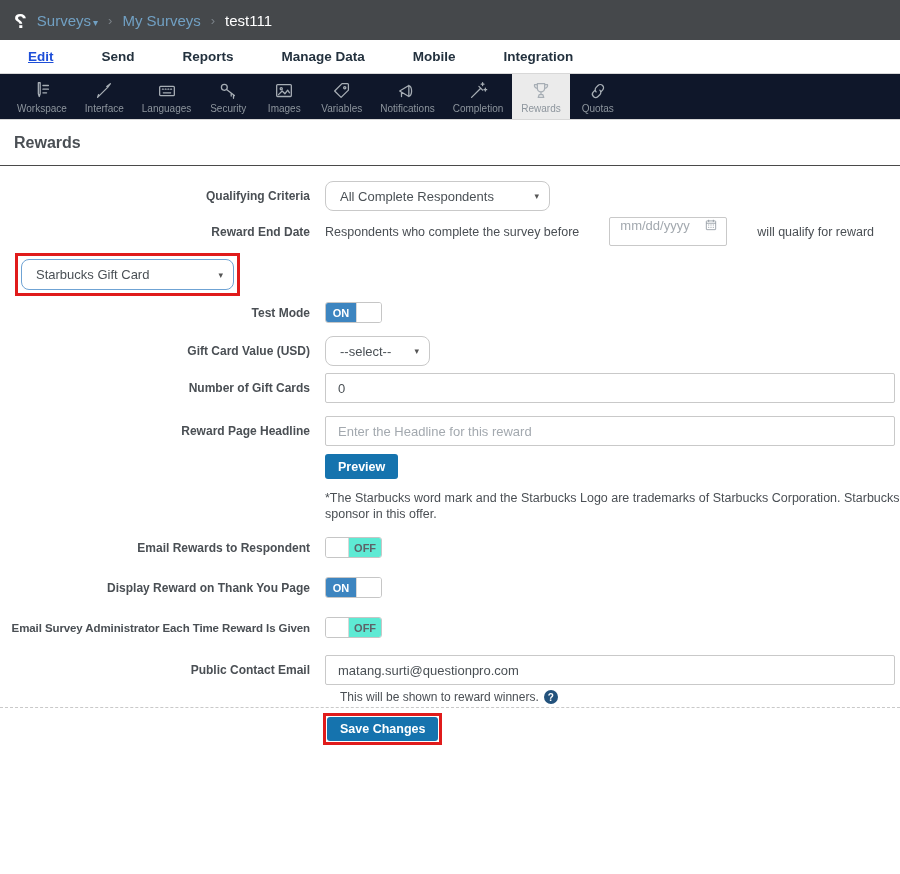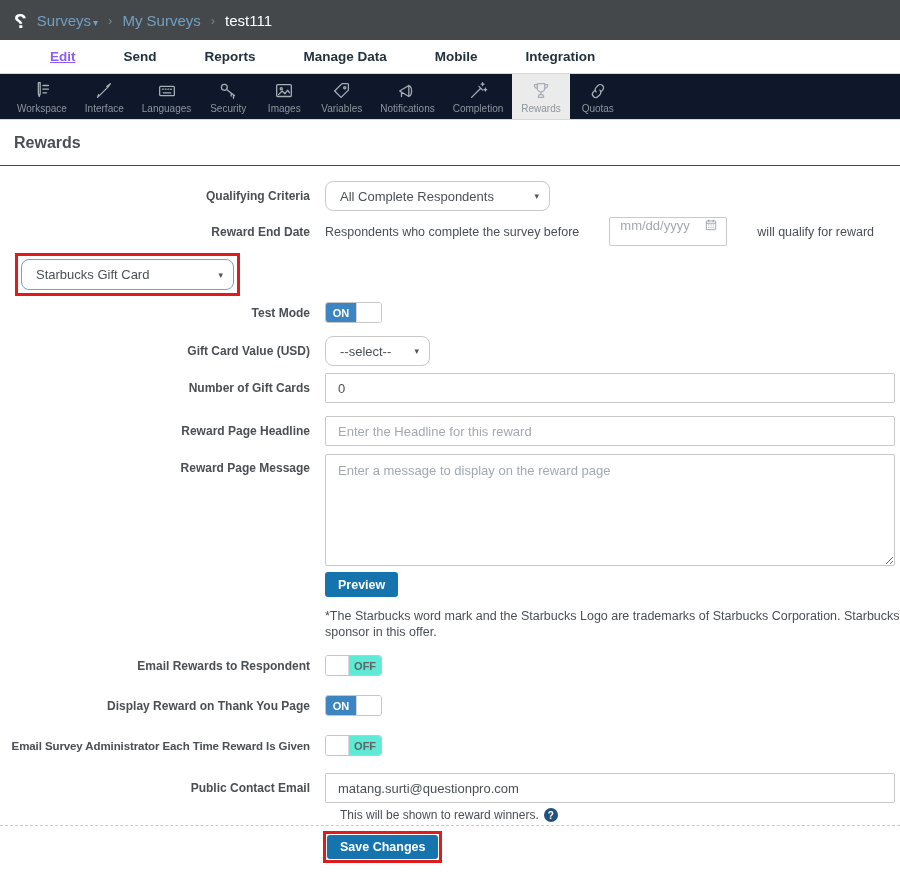--- a/index.html
+++ b/index.html
@@ -27,21 +27,21 @@
 
   
   .mainnav {
     height:34px; background:#fff; border-bottom:1px solid #d8d8d8;
     display:flex; align-items:center; padding:0 28px; gap:48px;
   }
   .mainnav a {
     font-size:13.5px; font-weight:bold; color:#23313e;
     text-decoration:none; cursor:pointer;
   }
-  .mainnav a.active { color:#8b5cf6; text-decoration:underline;margin-left:22px; }
+  .mainnav a.active { color:#1d4ed8; text-decoration:underline; }
 
   
   .toolbar {
     height:46px; background:#0f172a; border-bottom:1px solid #d8d8d8;
     display:flex; align-items:stretch; padding:0 8px;
   }
   .tool {
     display:flex; flex-direction:column; align-items:center; justify-content:center;
     padding:3px 9px 2px; cursor:pointer; min-width:56px;
   }
@@ -288,26 +288,20 @@
     </div>
   </div>
 
   <div class="row mb8">
     <div class="lbl">Reward Page Headline</div>
     <div class="ctrl">
       <input type="text" class="wide" placeholder="Enter the Headline for this reward" style="">
     </div>
   </div>
 
-  <div class="row top">
-    <div class="lbl ta-label">Reward Page Message</div>
-    <div class="ctrl">
-      <textarea class="wide" placeholder="Enter a message to display on the reward page" style=""></textarea>
-    </div>
-  </div>
 
   <div style="margin:6px 0 0 325px;">
     <button class="btn">Preview</button>
   </div>
 
   <div class="disclaimer mb15">*The Starbucks word mark and the Starbucks Logo are trademarks of Starbucks Corporation. Starbucks is not a sponsor in this offer.</div>
 
   <div class="row mb19">
     <div class="lbl">Email Rewards to Respondent</div>
     <div class="ctrl">

